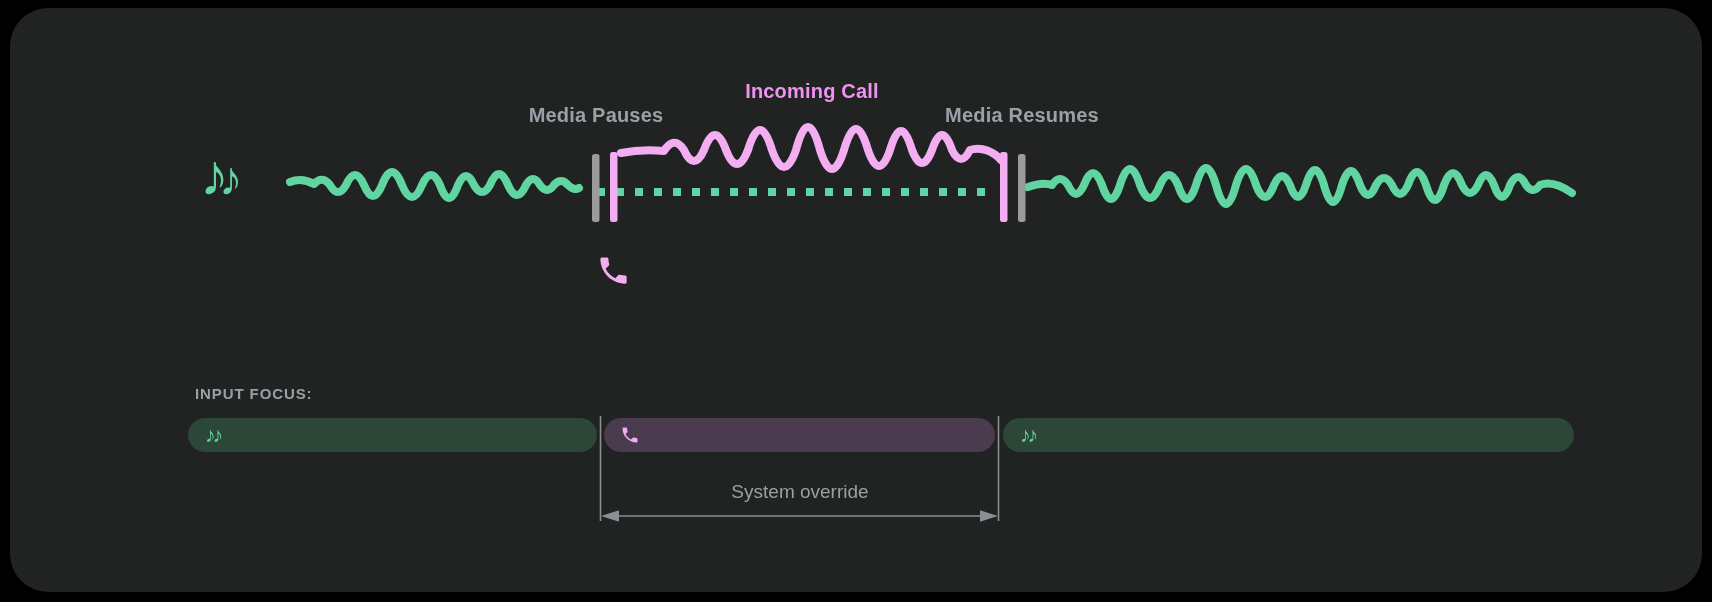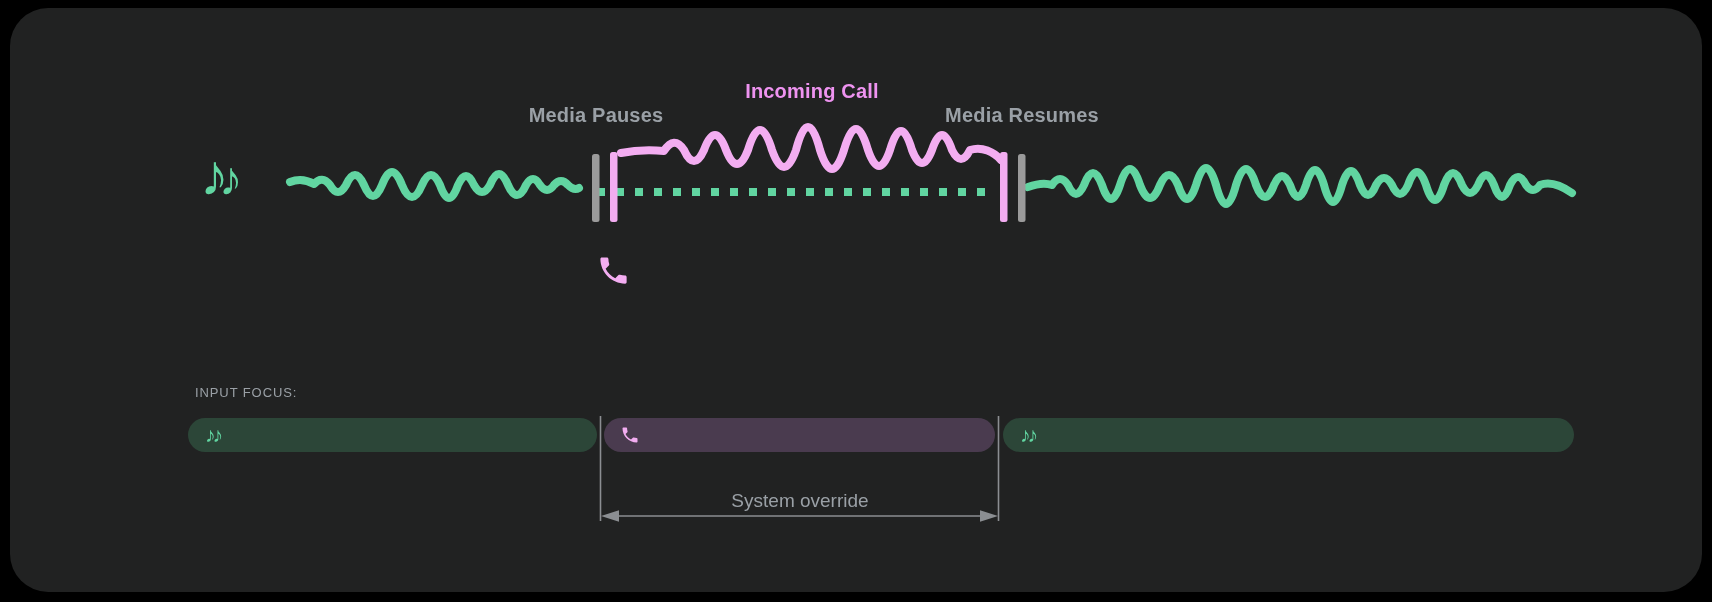--- a/index.html
+++ b/index.html
@@ -22,26 +22,26 @@
   .thin-line{stroke:var(--line-gray);stroke-width:1.6;}
   .arrow-head{fill:var(--line-gray);}
   
   .lbl{
     position:absolute;width:240px;margin-left:-120px;text-align:center;
     font-size:20px;font-weight:700;letter-spacing:.2px;color:var(--text-gray);
     white-space:nowrap;
   }
   .lbl.pink{color:var(--call-pink-bright);}
   .heading{
-    position:absolute;left:195px;top:385px;font-size:13px;font-weight:400;
+    position:absolute;left:195px;top:385px;font-size:15px;font-weight:700;
     letter-spacing:.9px;color:var(--text-gray);white-space:nowrap;
   }
   .override{
     position:absolute;left:601px;top:481px;width:398px;text-align:center;
-    font-size:19px;font-weight:400;color:var(--text-gray);white-space:nowrap;margin-top:9px;
+    font-size:19px;font-weight:400;color:var(--text-gray);white-space:nowrap;
   }
   
   .notes-big{
     position:absolute;left:200px;top:146px;display:flex;align-items:flex-end;
     color:var(--media-green);line-height:1;
   }
   .notes-big .n1{font-size:58px;}
   .notes-big .n2{font-size:47px;margin-left:-10px;margin-bottom:2px;}
   
   .phone-top{position:absolute;left:596px;top:253px;width:35px;height:35px;}

